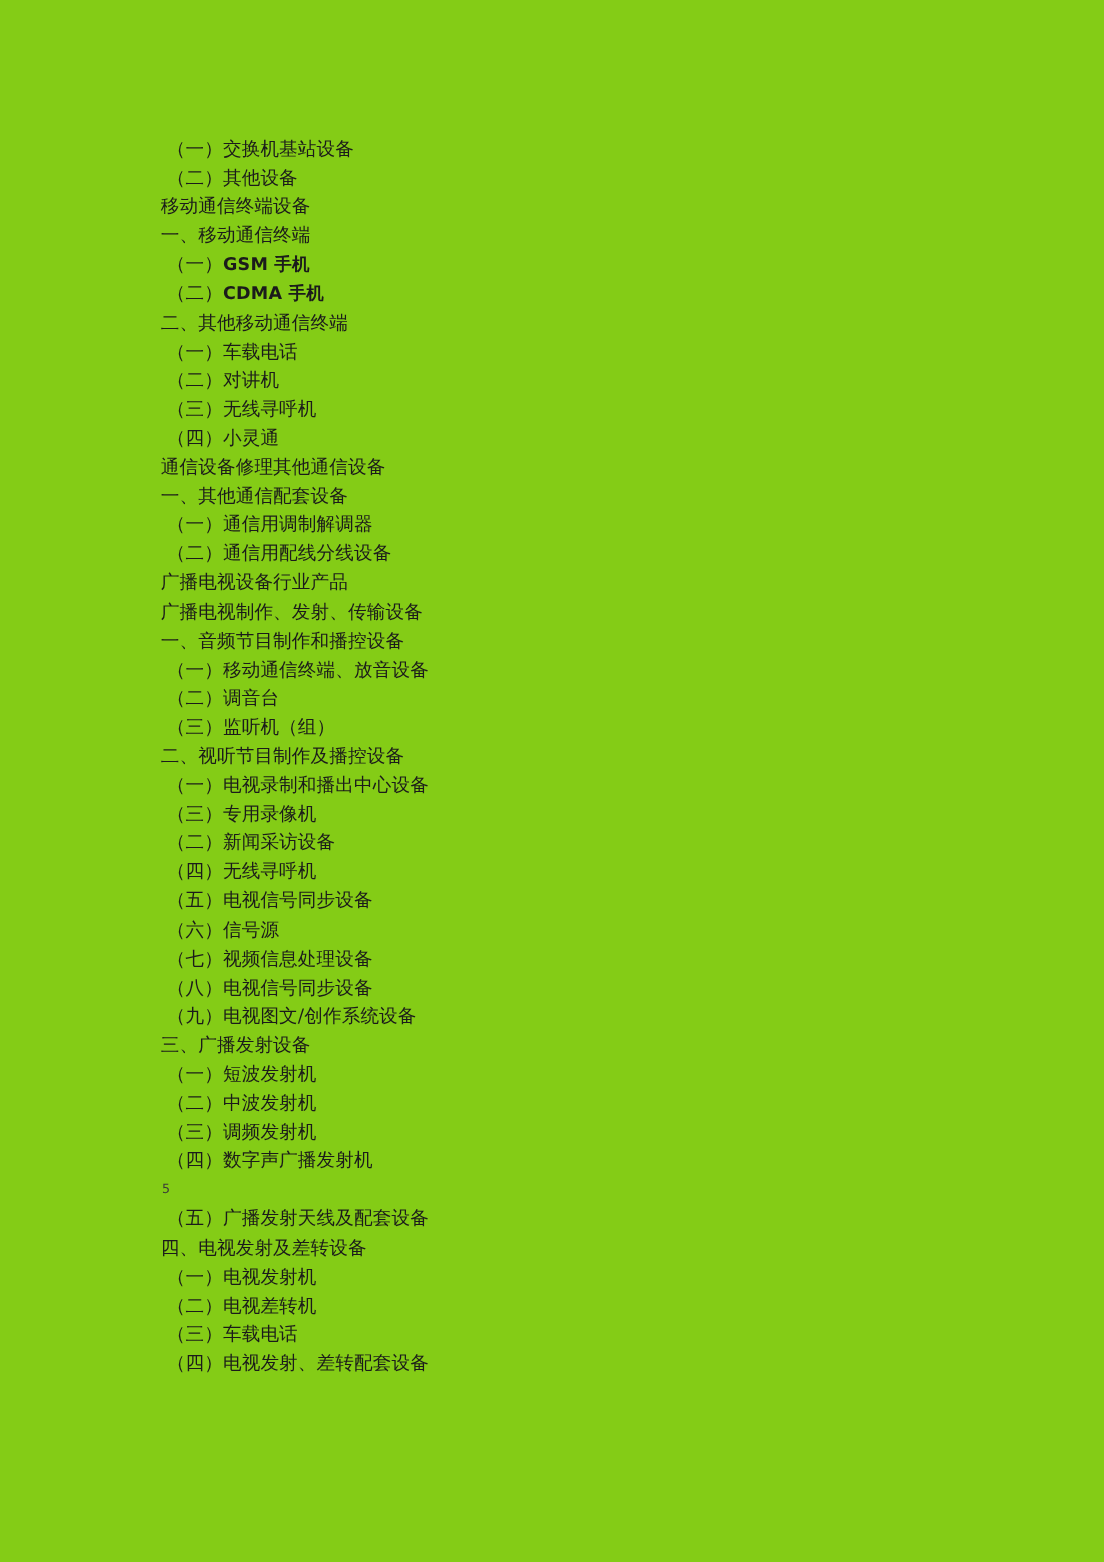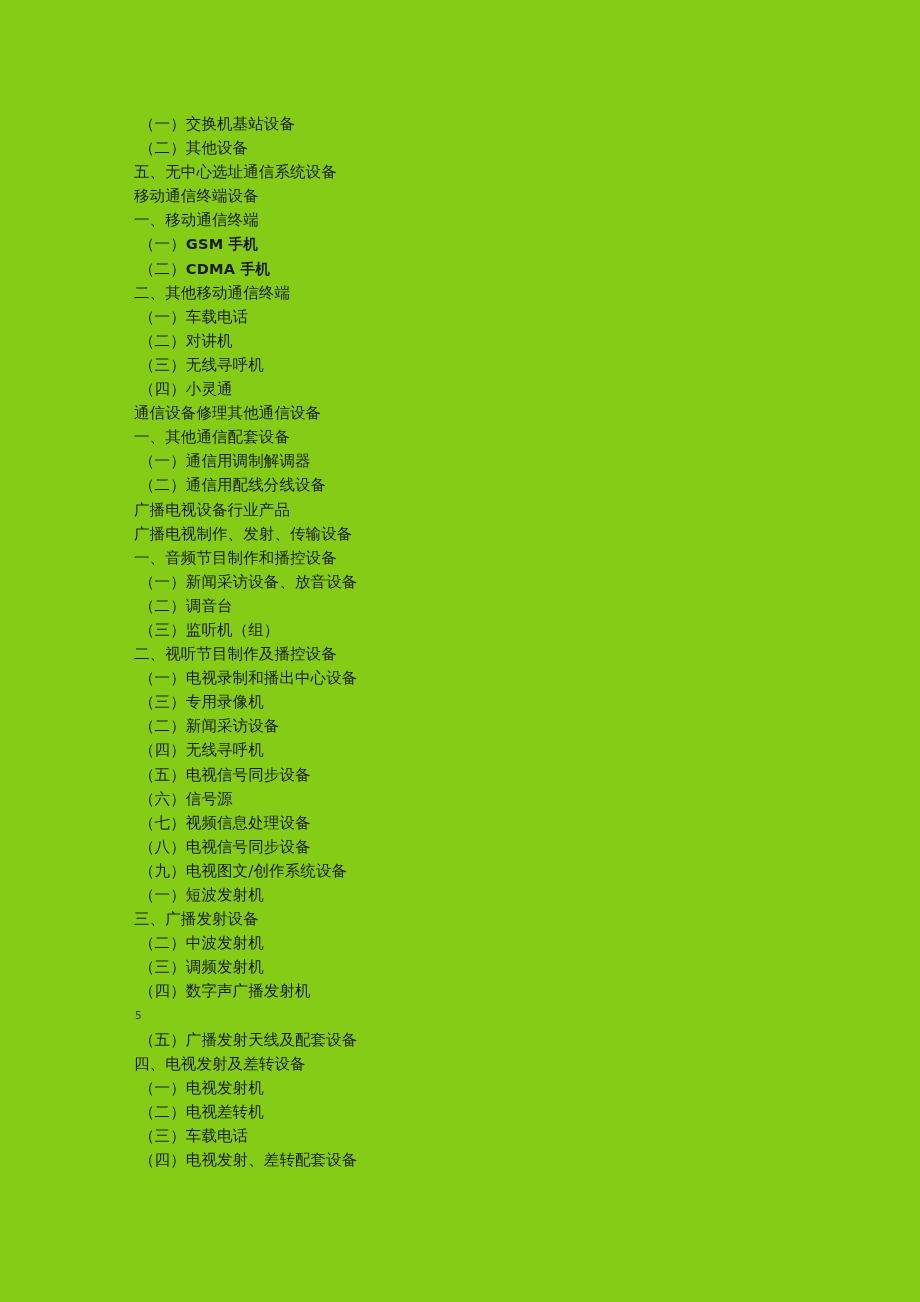--- a/index.html
+++ b/index.html
@@ -78,52 +78,51 @@
     padding-left: 1px;
   }
 </style>
 </head>
 <body style="color: rgb(27, 27, 27);">
 
 <div id="page" style="background: #84cc16;">
   <div id="doc-body">
       <div class="line lvl-sub">（一）交换机基站设备</div>
       <div class="line lvl-sub">（二）其他设备</div>
-      <div class="line lvl-top">五、无中心选址通信系统设备</div>
       <div class="line lvl-top">移动通信终端设备</div>
       <div class="line lvl-top">一、移动通信终端</div>
       <div class="line lvl-sub sans-mix"><span class="paren">（一）</span><span class="latin">GSM</span><span class="cjk"> 手机</span></div>
       <div class="line lvl-sub sans-mix"><span class="paren">（二）</span><span class="latin">CDMA</span><span class="cjk"> 手机</span></div>
       <div class="line lvl-top">二、其他移动通信终端</div>
       <div class="line lvl-sub">（一）车载电话</div>
       <div class="line lvl-sub">（二）对讲机</div>
       <div class="line lvl-sub">（三）无线寻呼机</div>
       <div class="line lvl-sub">（四）小灵通</div>
       <div class="line lvl-top">通信设备修理其他通信设备</div>
       <div class="line lvl-top">一、其他通信配套设备</div>
       <div class="line lvl-sub">（一）通信用调制解调器</div>
       <div class="line lvl-sub">（二）通信用配线分线设备</div>
       <div class="line lvl-top">广播电视设备行业产品</div>
       <div class="line lvl-top">广播电视制作、发射、传输设备</div>
       <div class="line lvl-top">一、音频节目制作和播控设备</div>
-      <div class="line lvl-sub">（一）新闻采访设备、放音设备</div>
+      <div class="line lvl-sub">（一）移动通信终端、放音设备</div>
       <div class="line lvl-sub">（二）调音台</div>
       <div class="line lvl-sub">（三）监听机（组）</div>
       <div class="line lvl-top">二、视听节目制作及播控设备</div>
       <div class="line lvl-sub">（一）电视录制和播出中心设备</div>
       <div class="line lvl-sub">（三）专用录像机</div>
       <div class="line lvl-sub">（二）新闻采访设备</div>
       <div class="line lvl-sub">（四）无线寻呼机</div>
       <div class="line lvl-sub">（五）电视信号同步设备</div>
       <div class="line lvl-sub">（六）信号源</div>
       <div class="line lvl-sub">（七）视频信息处理设备</div>
       <div class="line lvl-sub">（八）电视信号同步设备</div>
       <div class="line lvl-sub">（九）电视图文/创作系统设备</div>
+      <div class="line lvl-top">三、广播发射设备</div>
       <div class="line lvl-sub">（一）短波发射机</div>
-      <div class="line lvl-top">三、广播发射设备</div>
       <div class="line lvl-sub">（二）中波发射机</div>
       <div class="line lvl-sub">（三）调频发射机</div>
       <div class="line lvl-sub">（四）数字声广播发射机</div>
       <div class="line folio">5</div>
       <div class="line lvl-sub">（五）广播发射天线及配套设备</div>
       <div class="line lvl-top">四、电视发射及差转设备</div>
       <div class="line lvl-sub">（一）电视发射机</div>
       <div class="line lvl-sub">（二）电视差转机</div>
       <div class="line lvl-sub">（三）车载电话</div>
       <div class="line lvl-sub">（四）电视发射、差转配套设备</div>

